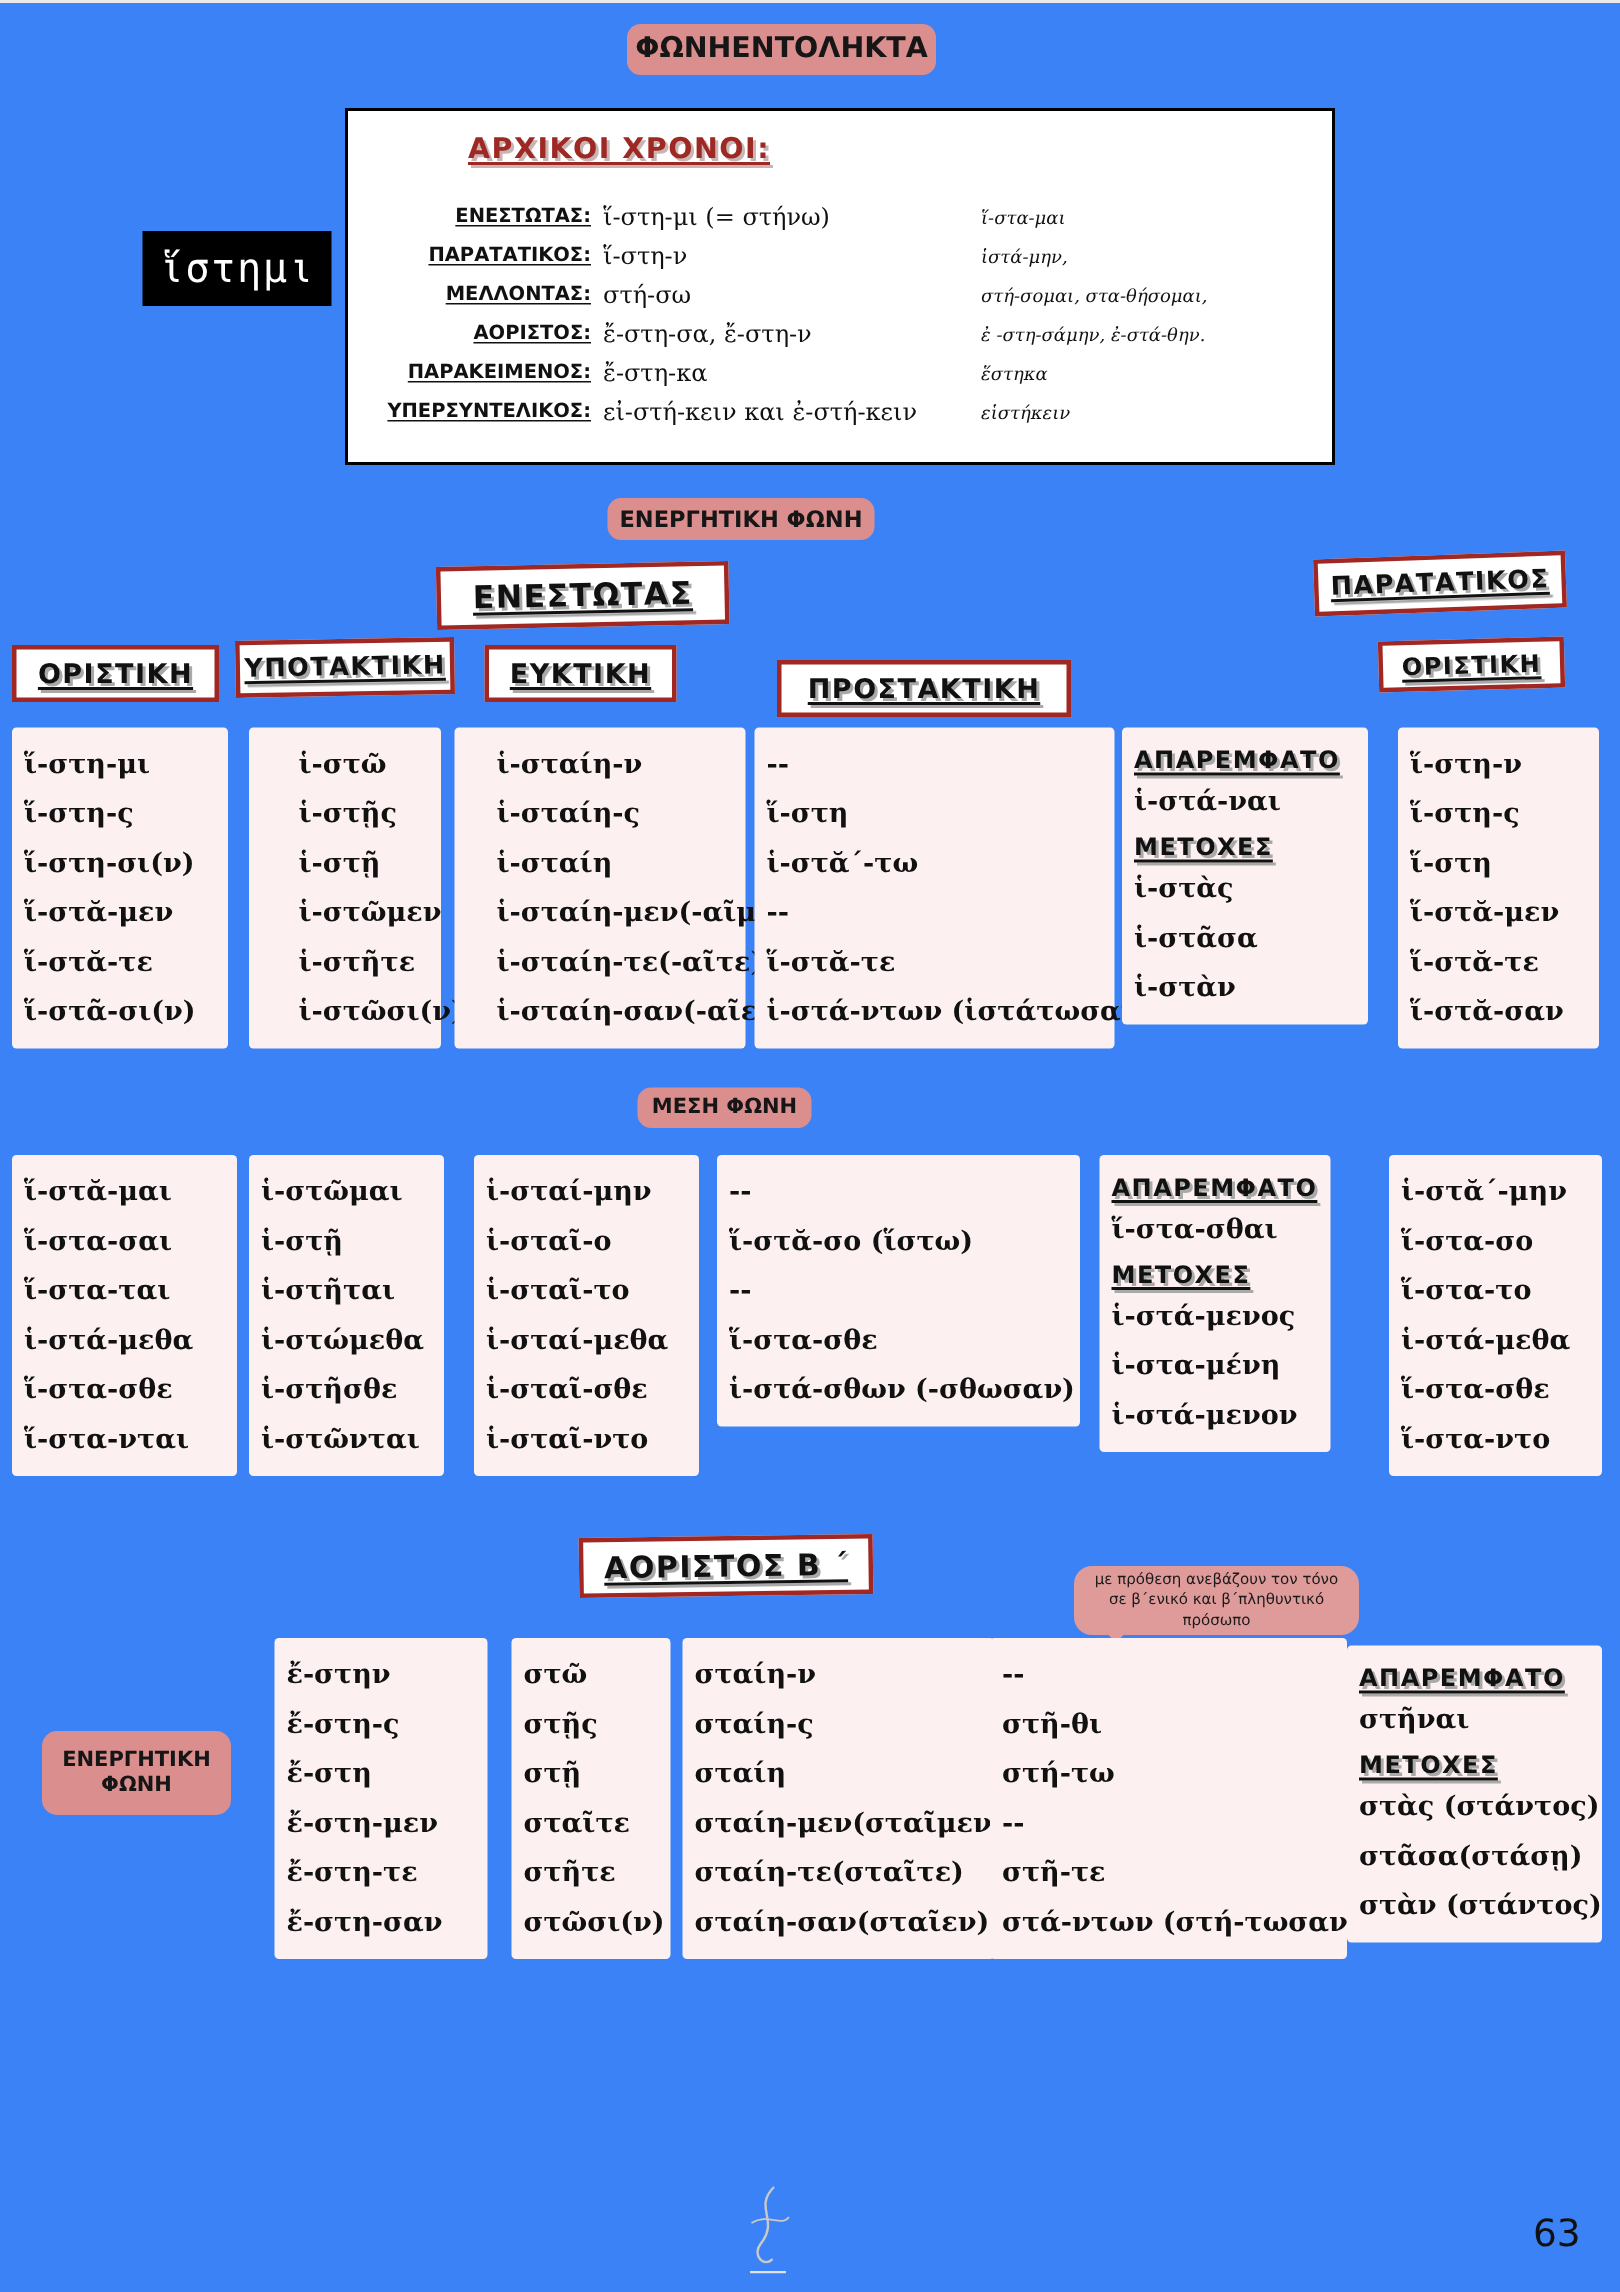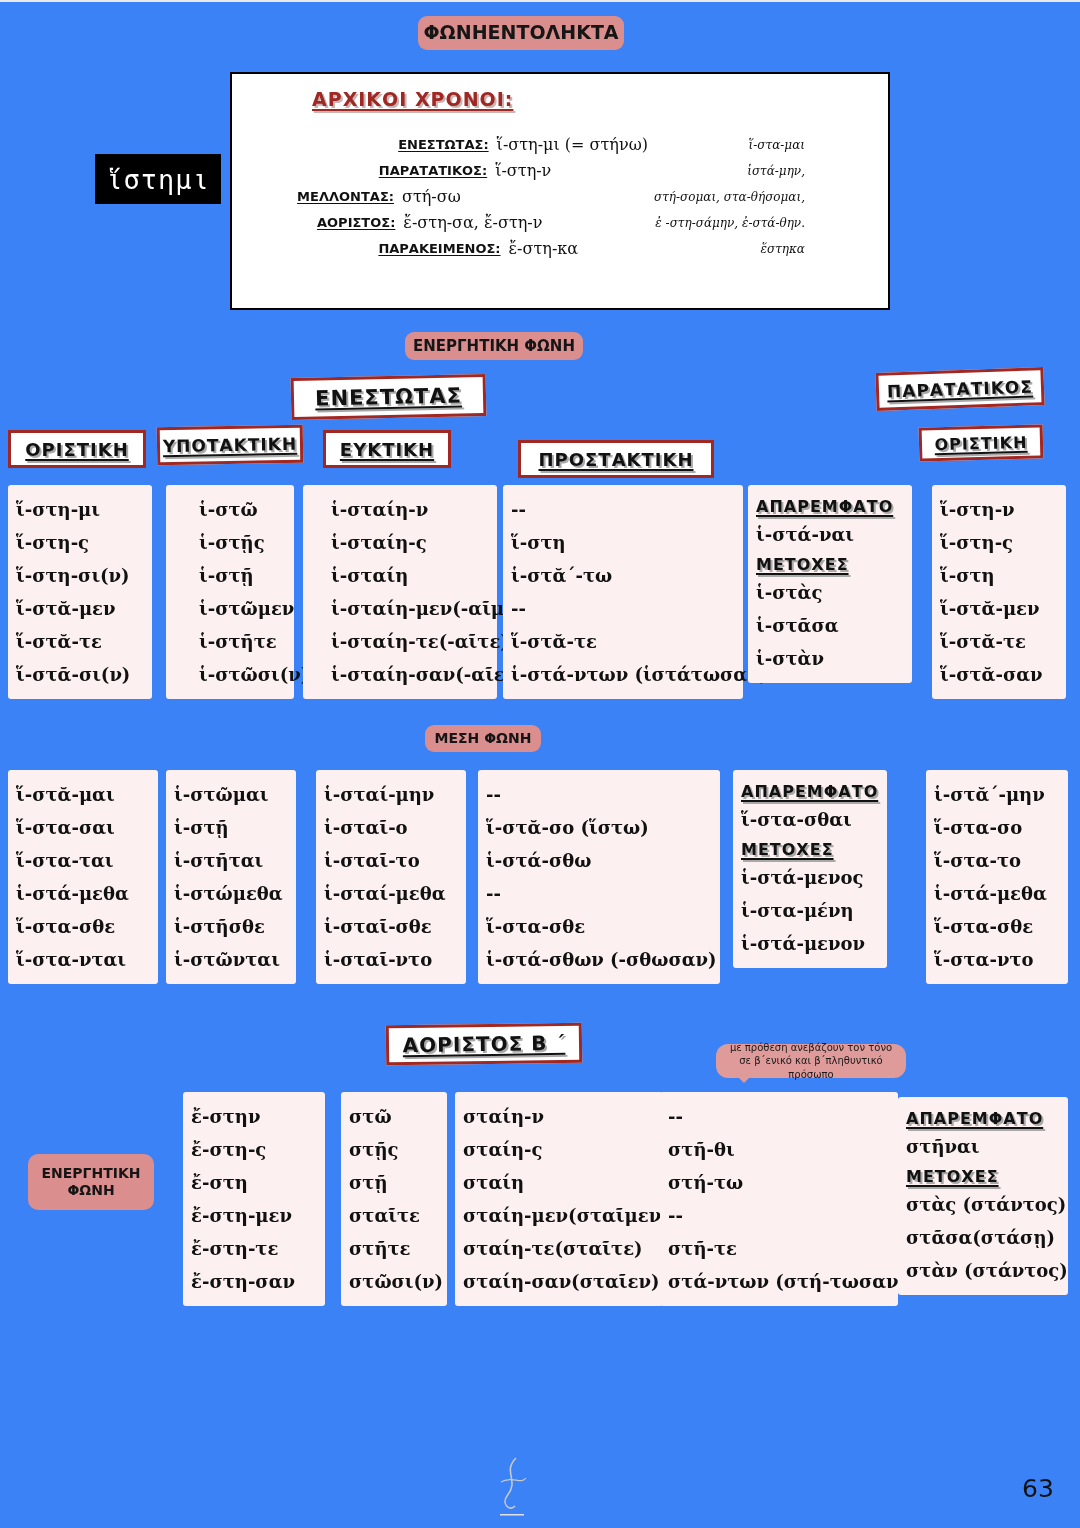--- a/index.html
+++ b/index.html
@@ -14,21 +14,21 @@
              text-underline-offset:3px; text-shadow:2px 2px 0 #a9a9a9; white-space:nowrap; }
   .sticker-red { color:#9e2823; text-shadow:2px 2px 0 #c9b5b4; }
   .panel { background:#fcf0f0; border-radius:3px; padding:8px 8px; }
   .form-cell { font-family:"DejaVu Serif","DejaVu Sans",serif; font-weight:700; font-size:18px;
                line-height:33px; white-space:nowrap; }
   .nonfinite { }
   .nf-label { display:block; font-size:16px; margin:4px 0 2px 0; }
   .ppbox { border:2px solid #000; background:#fff; }
   .pp-heading { position:absolute; left:80px; top:14px; font-size:19px; }
   .pp-grid { position:absolute; left:8px; top:58px; }
-  .pp-row { display:flex; line-height:26px;justify-content:flex-end; }
+  .pp-row { display:flex; line-height:26px; }
   .pp-label { width:162px; text-align:right; font-weight:bold; font-size:13px; text-decoration:underline;
               text-underline-offset:2px; padding-right:8px; white-space:nowrap; }
   .pp-active { width:252px; font-family:"DejaVu Serif",serif; font-size:16px; white-space:nowrap; }
   .pp-middle { font-family:"DejaVu Serif",serif; font-style:italic; font-size:12px; white-space:nowrap; }
   .verb-box { background:#000; color:#fff; display:flex; align-items:center; justify-content:center;
               font-family:"DejaVu Sans Mono",monospace; font-size:27px; letter-spacing:1px; }
   .note-bubble { background:#df9a9a; border-radius:12px; font-size:10px; line-height:1.35; color:#1a1a1a;
                  display:flex; align-items:center; justify-content:center; text-align:center; padding:5px 10px; }
   .note-bubble::after { content:""; position:absolute; left:20px; bottom:-13px;
                         border:8px solid transparent; border-top-color:#df9a9a; }
@@ -62,20 +62,25 @@
       <div class="pp-row">
         <span class="pp-label">ΑΟΡΙΣΤΟΣ:</span>
         <span class="pp-active">ἔ-στη-σα,  ἔ-στη-ν</span>
         <span class="pp-middle">ἐ -στη-σάμην, ἐ-στά-θην.</span>
       </div>
       <div class="pp-row">
         <span class="pp-label">ΠΑΡΑΚΕΙΜΕΝΟΣ:</span>
         <span class="pp-active">ἔ-στη-κα</span>
         <span class="pp-middle">ἕστηκα</span>
       </div>
+      <div class="pp-row">
+        <span class="pp-label">ΥΠΕΡΣΥΝΤΕΛΙΚΟΣ:</span>
+        <span class="pp-active">εἰ-στή-κειν και ἐ-στή-κειν</span>
+        <span class="pp-middle">εἱστήκειν</span>
+      </div>
     </div>
   </div>
 
   <div class="abs verb-box" style="left:95px; top:152px; width:126px; height:50px;">ἵστημι</div>
 
   <div class="abs badge" style="left:405px; top:330px; width:178px; height:28px; font-size:15px;">ΕΝΕΡΓΗΤΙΚΗ ΦΩΝΗ</div>
 
   <div class="abs redbox" style="left:291px; top:374px; width:195px; height:42px; transform:rotate(-1.2deg);">
     <span class="sticker" style="font-size:21px;">ΕΝΕΣΤΩΤΑΣ</span>
   </div>
@@ -174,21 +179,20 @@
       <div class="form-cell">ἱ-σταί-μην</div>
       <div class="form-cell">ἱ-σταῖ-ο</div>
       <div class="form-cell">ἱ-σταῖ-το</div>
       <div class="form-cell">ἱ-σταί-μεθα</div>
       <div class="form-cell">ἱ-σταῖ-σθε</div>
       <div class="form-cell">ἱ-σταῖ-ντο</div>
     </div>
   <div class="abs panel" style="left:478px; top:768px; width:242px;">
       <div class="form-cell">--</div>
       <div class="form-cell">ἵ-στᾰ-σο (ἵστω)</div>
-      <div class="form-cell">ἱ-στά-σθω</div>
       <div class="form-cell">--</div>
       <div class="form-cell">ἵ-στα-σθε</div>
       <div class="form-cell">ἱ-στά-σθων (-σθωσαν)</div>
     </div>
 
   <div class="abs panel nonfinite" style="left:733px; top:768px; width:154px;">
     <span class="sticker nf-label">ΑΠΑΡΕΜΦΑΤΟ</span>
     <div class="form-cell">ἵ-στα-σθαι</div>
     <span class="sticker nf-label">ΜΕΤΟΧΕΣ</span>
     <div>
@@ -204,21 +208,21 @@
       <div class="form-cell">ἵ-στα-το</div>
       <div class="form-cell">ἱ-στά-μεθα</div>
       <div class="form-cell">ἵ-στα-σθε</div>
       <div class="form-cell">ἵ-στα-ντο</div>
     </div>
 
   <div class="abs redbox" style="left:386px; top:1022px; width:196px; height:40px; transform:rotate(-0.8deg);">
     <span class="sticker" style="font-size:20px;">ΑΟΡΙΣΤΟΣ Β ΄</span>
   </div>
 
-  <div class="abs note-bubble" style="left:716px; top:1042px; width:190px; height:34px;">με πρόθεση ανεβάζουν τον τόνο σε β΄ενικό και β΄πληθυντικό πρόσωπο</div>
+  <div class="abs note-bubble" style="left:716px; top:1042px; width:190px; height:46px;">με πρόθεση ανεβάζουν τον τόνο σε β΄ενικό και β΄πληθυντικό πρόσωπο</div>
 
   <div class="abs badge" style="left:28px; top:1152px; width:126px; height:56px; font-size:14px; border-radius:10px; padding:6px;">ΕΝΕΡΓΗΤΙΚΗ ΦΩΝΗ</div>
 
   <div class="abs panel" style="left:183px; top:1090px; width:142px;">
       <div class="form-cell">ἔ-στην</div>
       <div class="form-cell">ἔ-στη-ς</div>
       <div class="form-cell">ἔ-στη</div>
       <div class="form-cell">ἔ-στη-μεν</div>
       <div class="form-cell">ἔ-στη-τε</div>
       <div class="form-cell">ἔ-στη-σαν</div>

